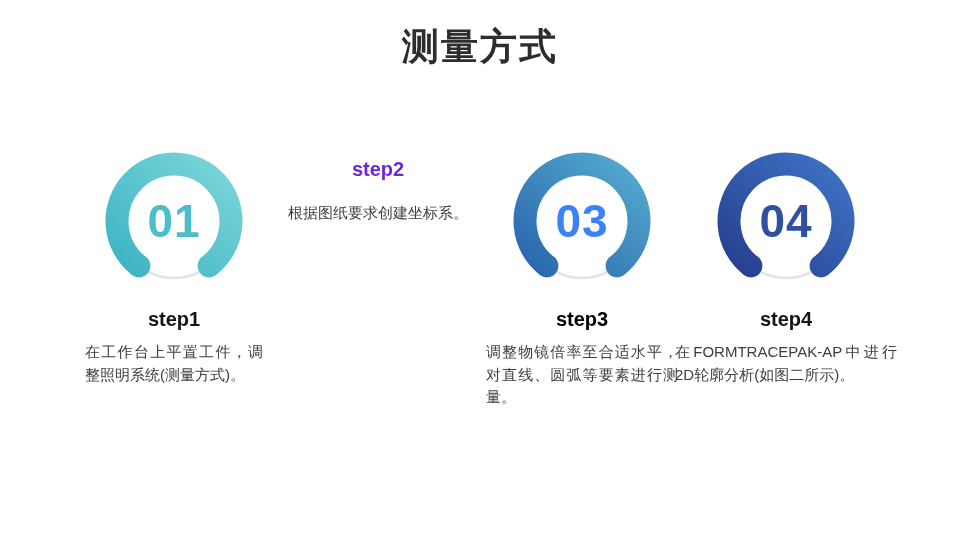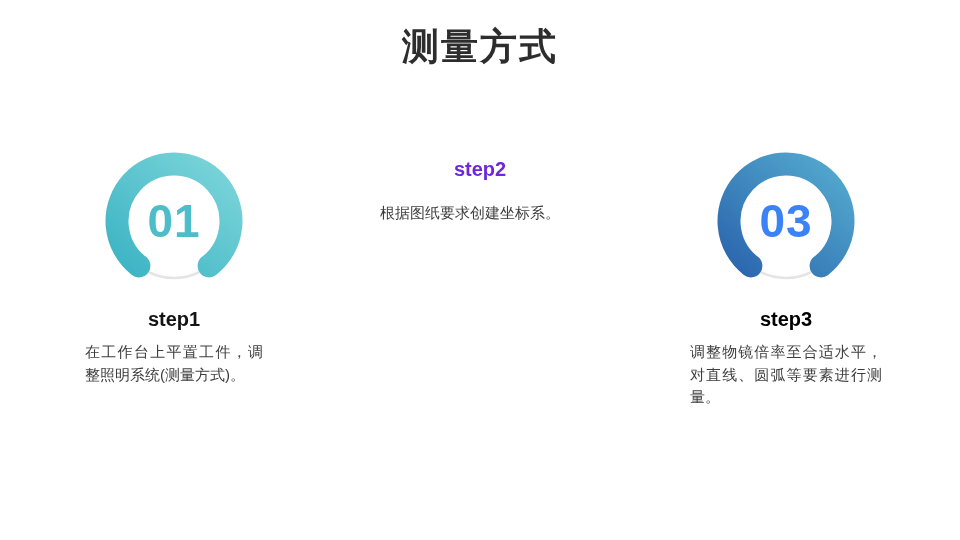--- a/index.html
+++ b/index.html
@@ -62,21 +62,21 @@
   }
   .step-desc {
     margin: 10px 0 0;
     font-size: 15px;
     line-height: 1.5;
     color: #3d3d3d;
     text-align: justify;
     text-justify: inter-ideograph;
   }
   .step-col:nth-child(1) .step-desc { width: 178px; }
-  .step-col:nth-child(2) .step-desc { width: 200px; text-align: left; margin-top: 21px; }
+  .step-col:nth-child(2) .step-desc { width: 200px; text-align: center; margin-top: 21px; }
   .step-col:nth-child(3) .step-desc { width: 192px; }
   .step-col:nth-child(4) .step-desc { width: 222px; }
 </style>
 </head>
 <body>
 
 <div class="slide">
 
   <div class="header">
     <h1 class="title" style="color: rgb(45, 45, 45);">测量方式</h1>
@@ -118,15 +118,32 @@
           </defs>
           <path class="track" d="M 30.08 110.09 A 57 57 0 0 0 119.92 110.09" stroke="#e4e4e4"></path>
           <path class="arc" stroke="url(#grad-2)" d="M 39.91 119.92 A 57 57 0 1 1 110.09 119.92"></path>
         </svg>
         <span class="num" style="color: #3b82f6;">03</span>
       </div>
       <h3 class="step-label" style="color: #000000;">step3</h3>
       <p class="step-desc" style="color: rgb(61, 61, 61);">调整物镜倍率至合适水平，对直线、圆弧等要素进行测量。</p>
     </div>
 
+    <div class="step-col">
+      <div class="ring-wrap">
+        <svg viewBox="0 0 150 150" aria-hidden="true">
+          <defs>
+            <linearGradient id="grad-3" x1="0" y1="1" x2="1" y2="0">
+              <stop offset="0" stop-color="#273f90"></stop>
+              <stop offset="1" stop-color="#3f73c5"></stop>
+            </linearGradient>
+          </defs>
+          <path class="track" d="M 30.08 110.09 A 57 57 0 0 0 119.92 110.09" stroke="#e4e4e4"></path>
+          <path class="arc" stroke="url(#grad-3)" d="M 39.91 119.92 A 57 57 0 1 1 110.09 119.92"></path>
+        </svg>
+        <span class="num" style="color: rgb(48, 81, 159);">04</span>
+      </div>
+      <h3 class="step-label" style="color: rgb(20, 20, 20);">step4</h3>
+      <p class="step-desc" style="color: rgb(61, 61, 61);">在FORMTRACEPAK-AP中进行2D轮廓分析(如图二所示)。</p>
+    </div>
 
   </div>
 </div>
 
 </body></html>

